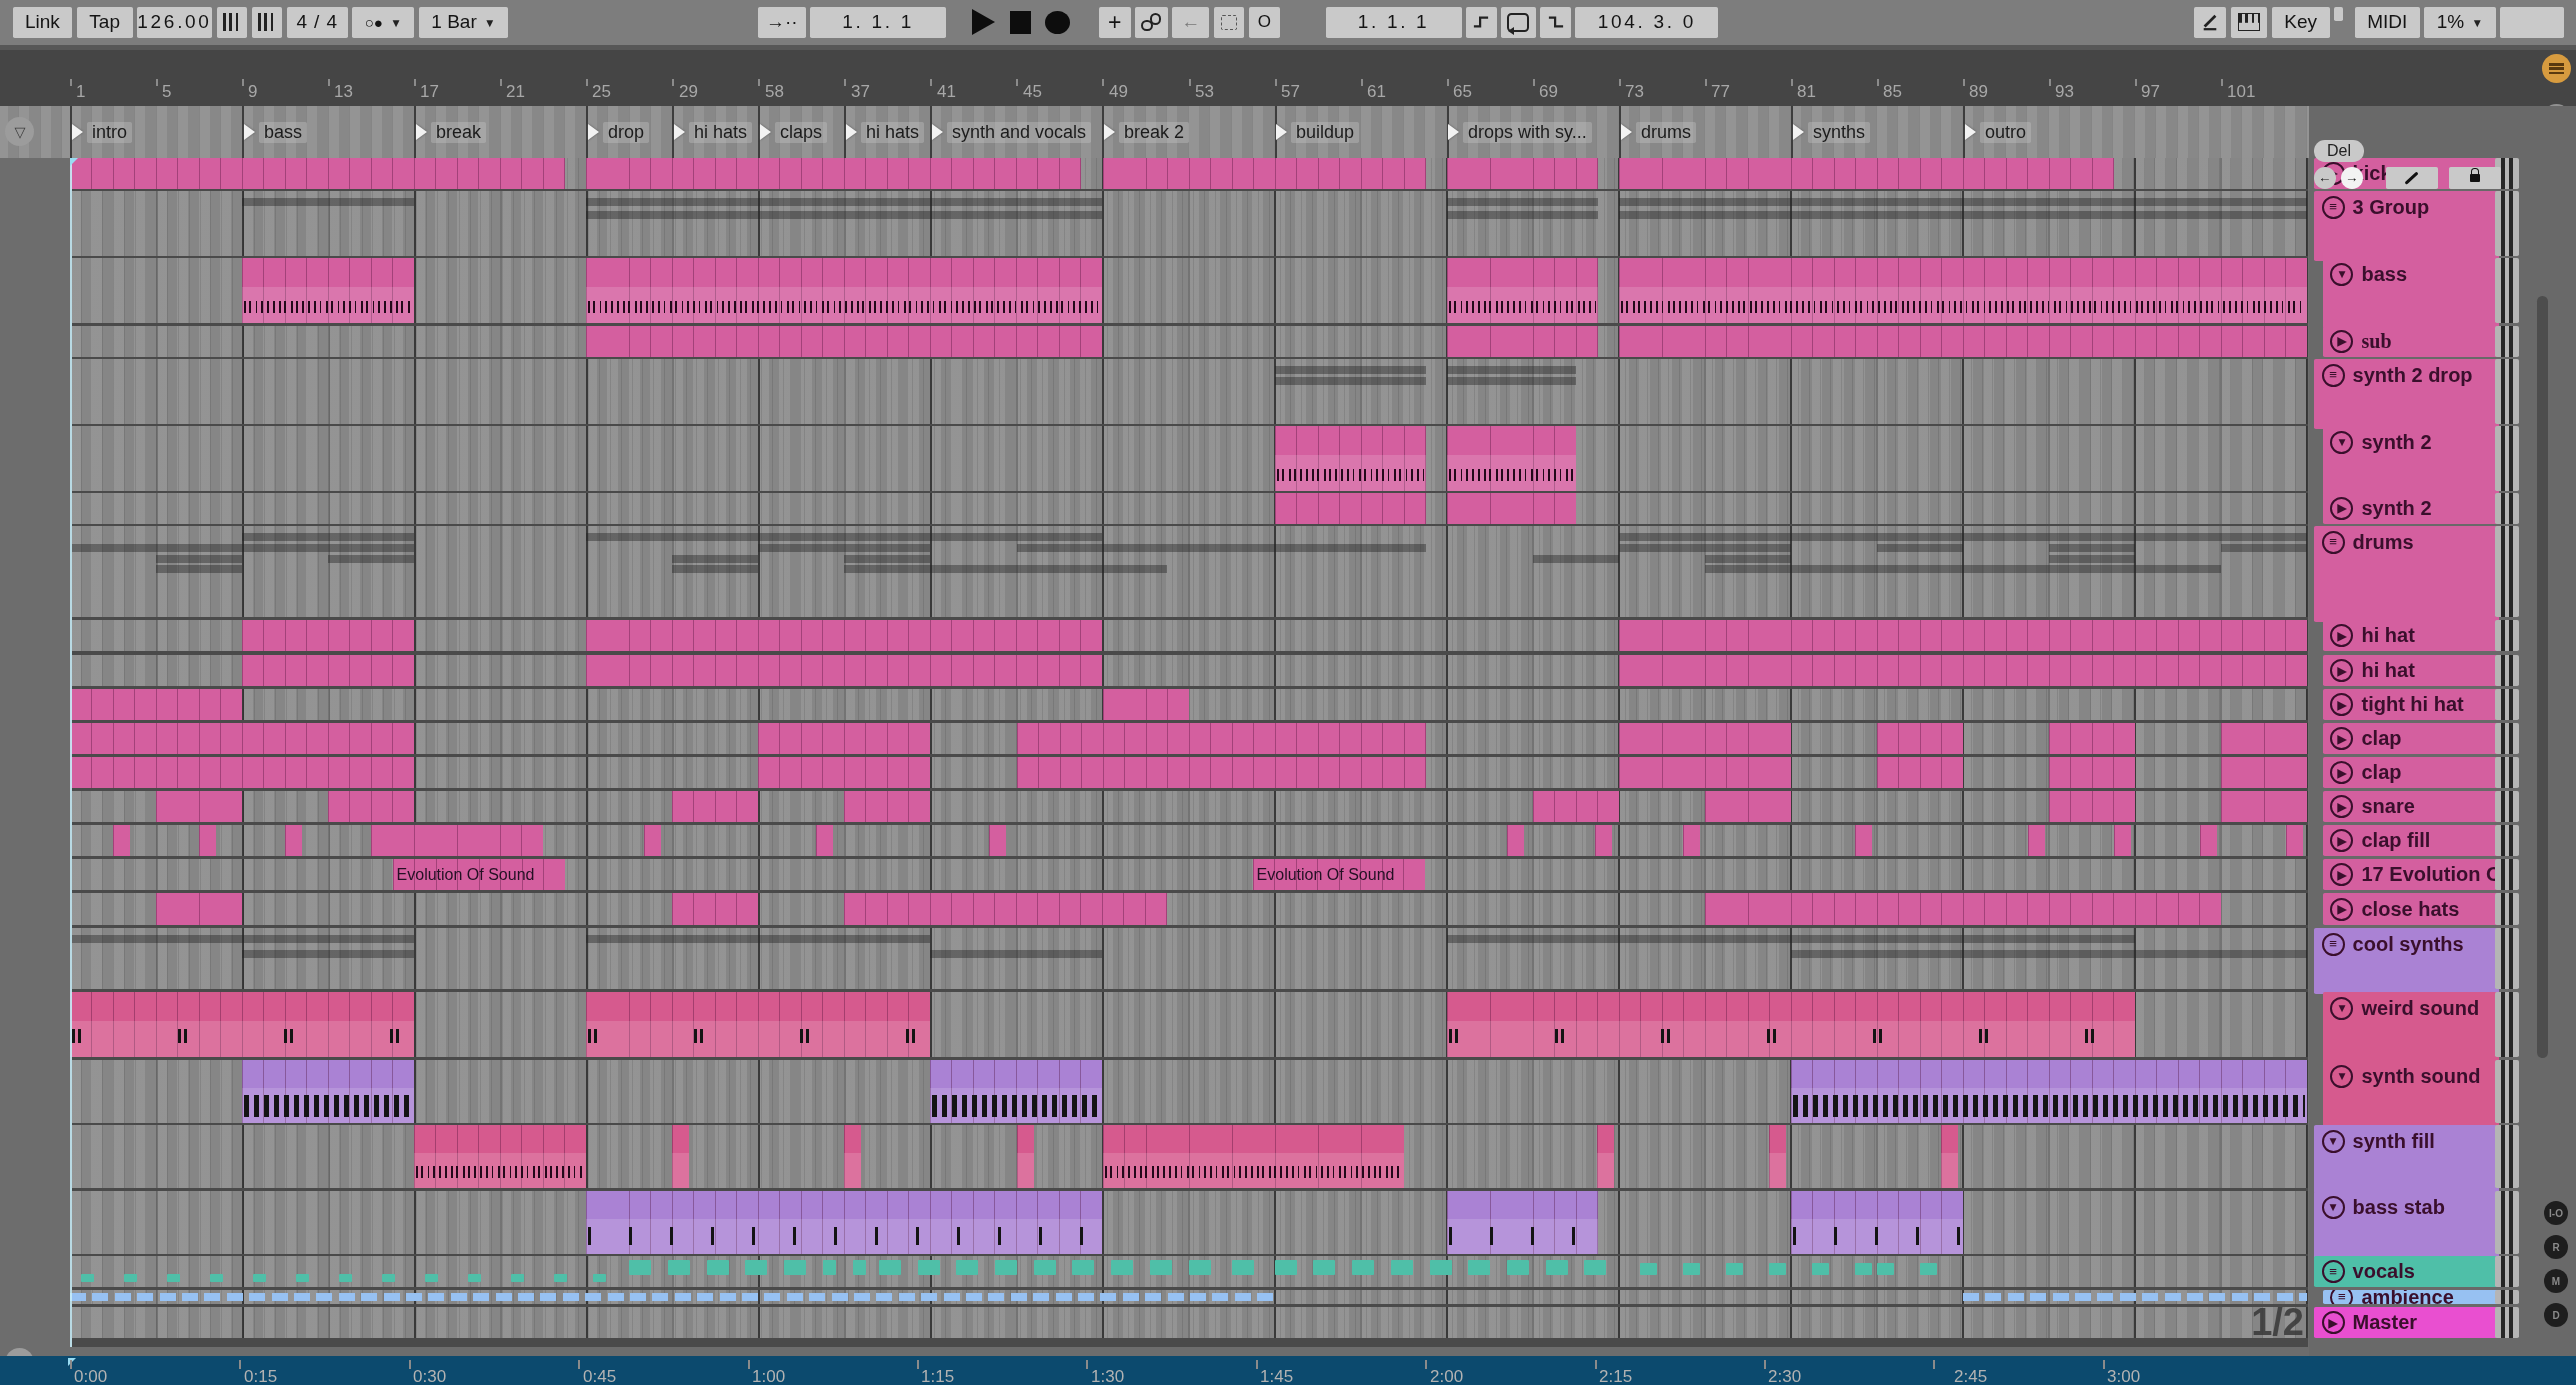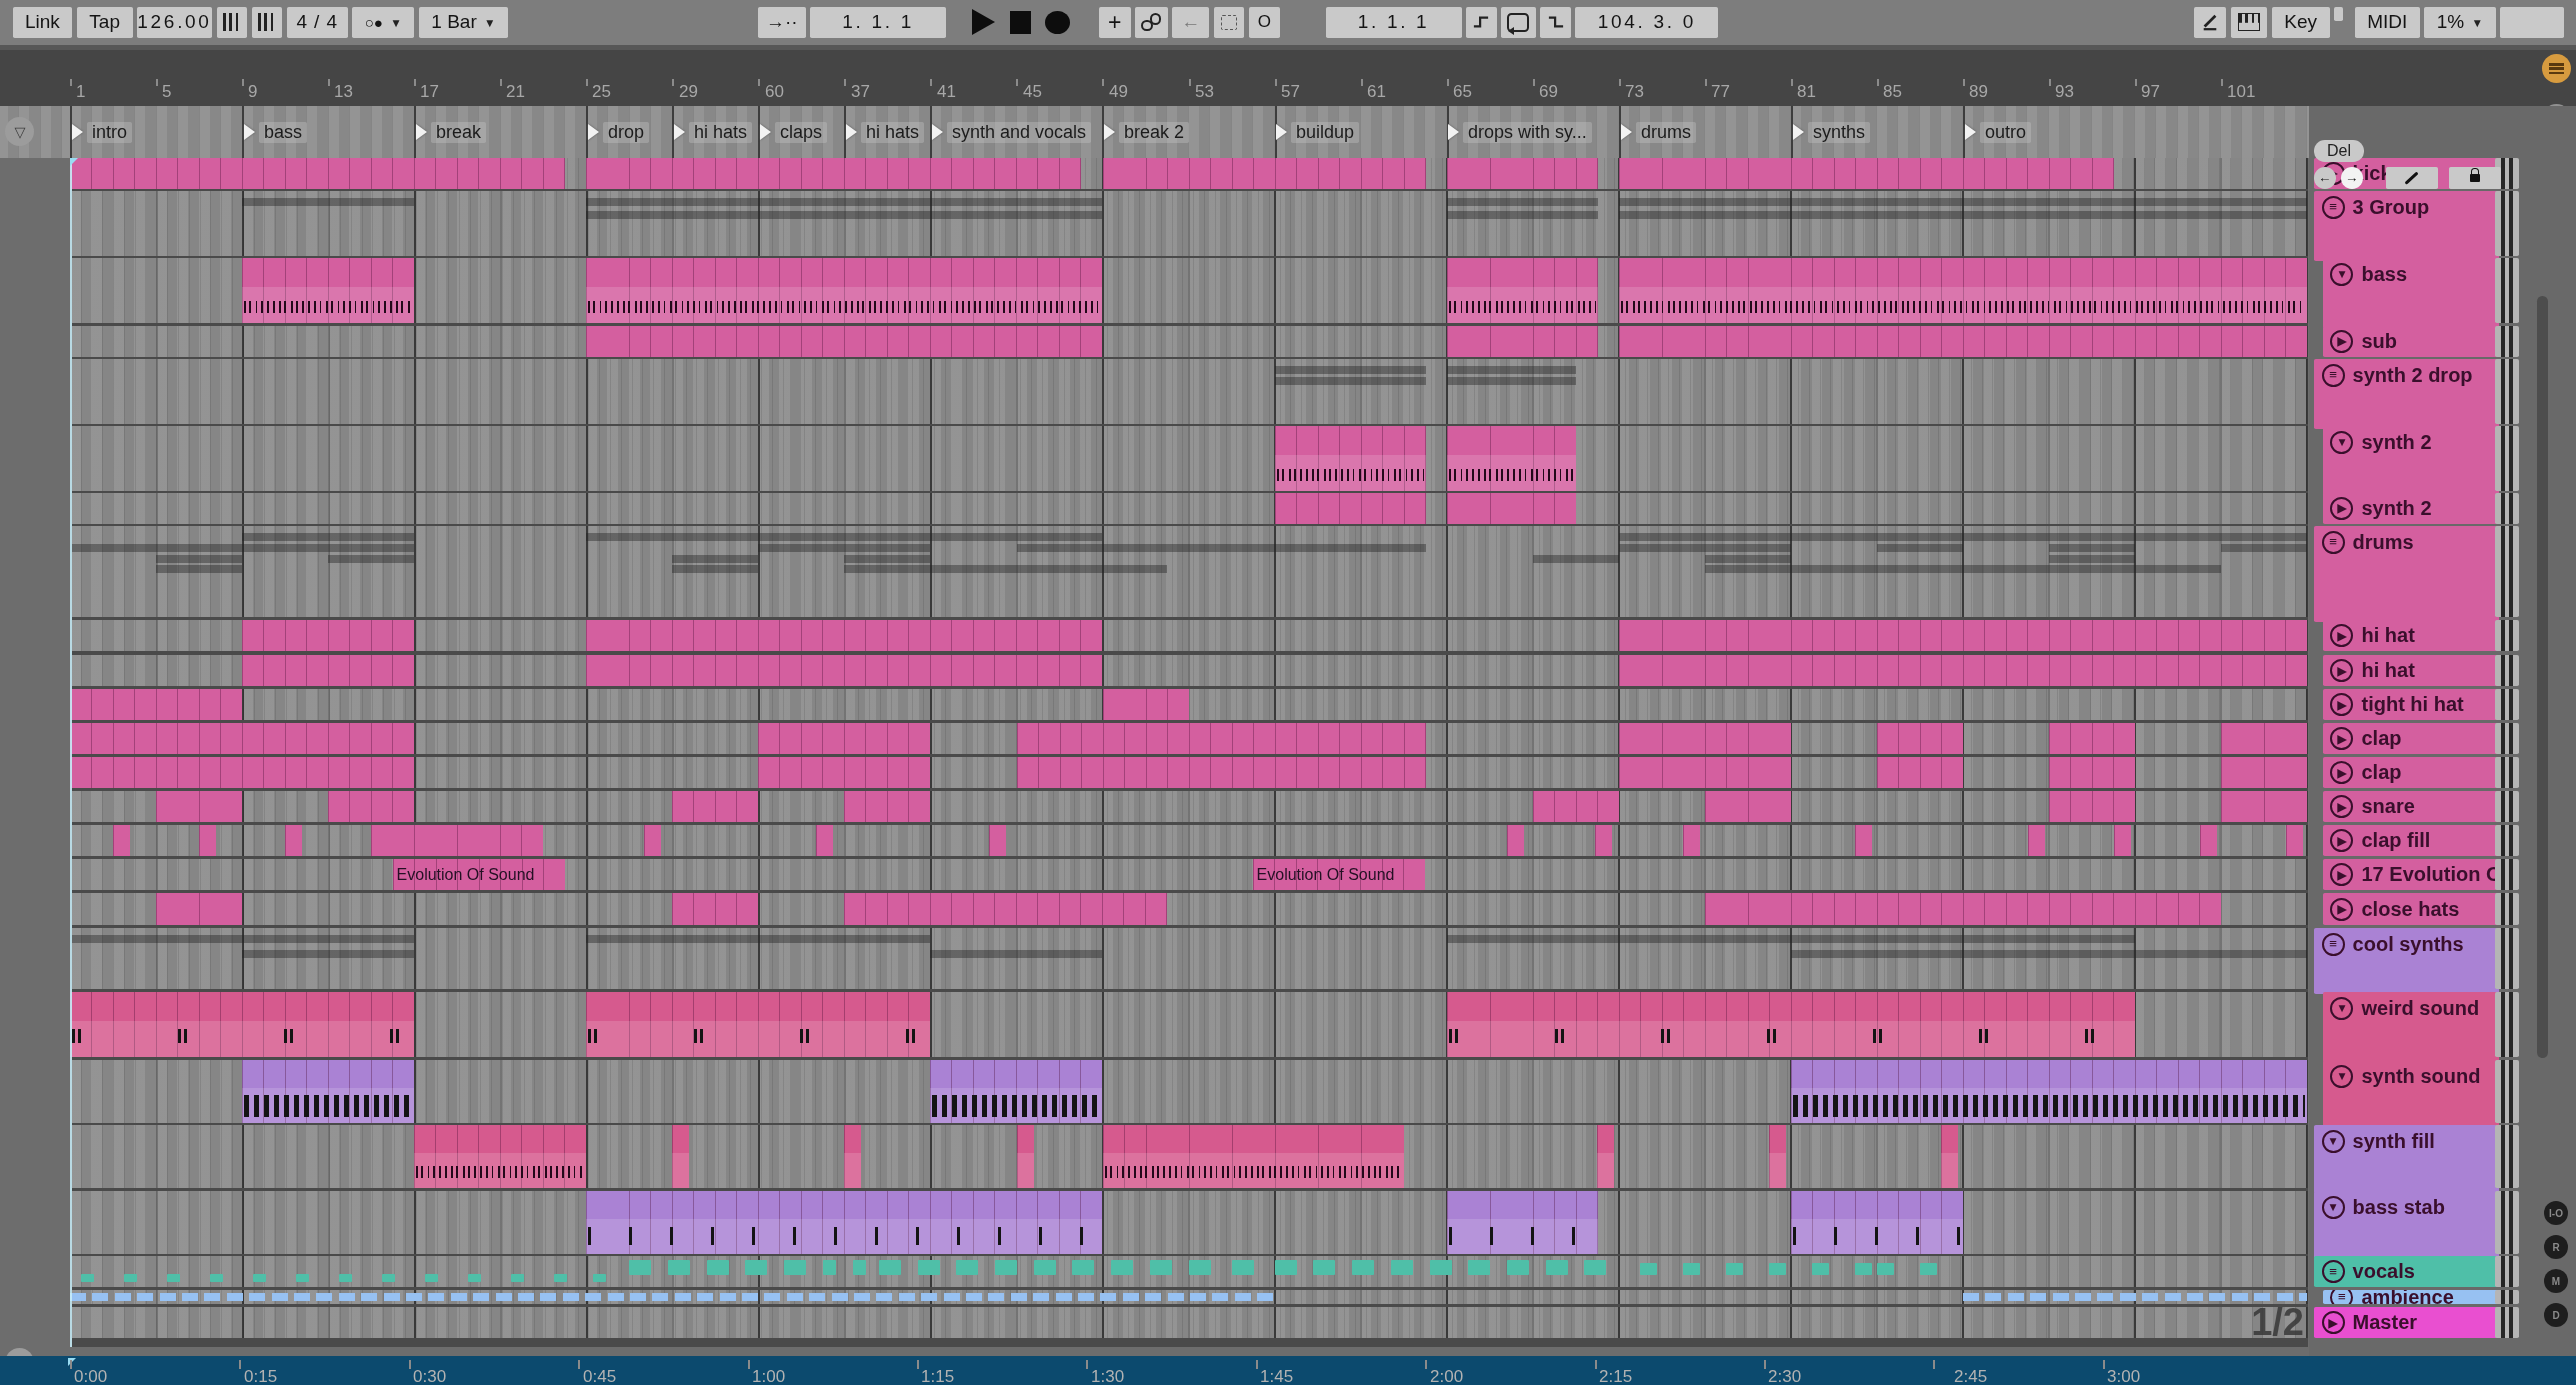--- a/index.html
+++ b/index.html
@@ -166,21 +166,21 @@
     <div class="barnum" style="left: 334px;">13</div>
     <div class="bartick" style="left: 414px;"></div>
     <div class="barnum" style="left: 420px;">17</div>
     <div class="bartick" style="left: 500px;"></div>
     <div class="barnum" style="left: 506px;">21</div>
     <div class="bartick" style="left: 586px;"></div>
     <div class="barnum" style="left: 592px;">25</div>
     <div class="bartick" style="left: 672px;"></div>
     <div class="barnum" style="left: 679px; margin-top: 16px;">29</div>
     <div class="bartick" style="left: 758px;"></div>
-    <div class="barnum" style="left: 765px;">60</div>
+    <div class="barnum" style="left: 765px;">58</div>
     <div class="bartick" style="left: 844px;"></div>
     <div class="barnum" style="left: 851px;">37</div>
     <div class="bartick" style="left: 930px;"></div>
     <div class="barnum" style="left: 937px;">41</div>
     <div class="bartick" style="left: 1016px;"></div>
     <div class="barnum" style="left: 1023px;">45</div>
     <div class="bartick" style="left: 1102px;"></div>
     <div class="barnum" style="left: 1109px;">49</div>
     <div class="bartick" style="left: 1189px;"></div>
     <div class="barnum" style="left: 1195px;">53</div>
@@ -599,21 +599,21 @@
       <div class="" style="padding-top: 0.9px;">3 Group</div>
     </div>
     <div class="meter" style="left: 186px; top: 85px; height: 65px;"></div>
     <div class="thead" style="left: 14.3px; top: 152px; width: 169px; height: 65px; background: rgb(212, 95, 159);">
       <div class="ticon">▼</div>
       <div class="" style="padding-top: 0.9px;">bass</div>
     </div>
     <div class="meter" style="left: 186px; top: 152px; height: 65px;"></div>
     <div class="thead center" style="left: 14.3px; top: 220px; width: 169px; height: 30.5px; background: rgb(212, 95, 159);">
       <div class="ticon">▶</div>
-      <div class="" style="padding-top: 0.9px;">sub</div>
+      <div class="" style="padding-top: 0.9px; font-family: Liberation Serif, serif;">sub</div>
     </div>
     <div class="meter" style="left: 186px; top: 220px; height: 30.5px;"></div>
     <div class="thead" style="left: 5.4px; top: 253px; width: 177px; height: 65px; background: rgb(212, 95, 159);">
       <div class="ticon group">≡</div>
       <div class="" style="padding-top: 0.9px;">synth 2 drop</div>
     </div>
     <div class="meter" style="left: 186px; top: 253px; height: 65px;"></div>
     <div class="thead" style="left: 14.3px; top: 320px; width: 169px; height: 65px; background: rgb(212, 95, 159);">
       <div class="ticon">▼</div>
       <div class="" style="padding-top: 0.9px;">synth 2</div>

